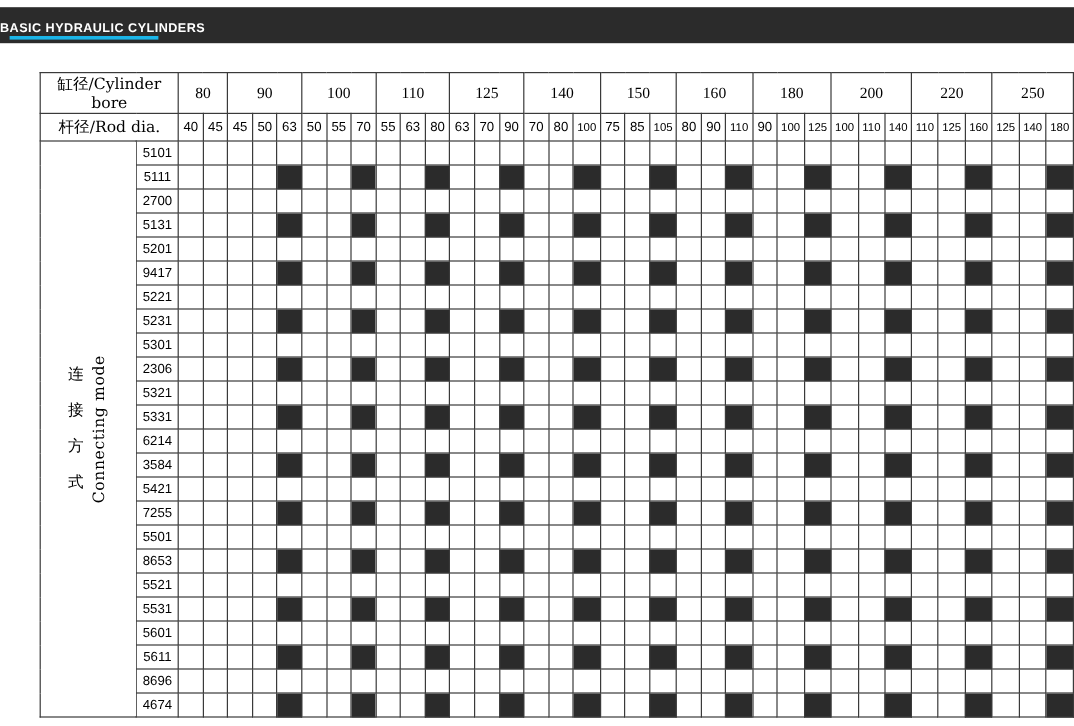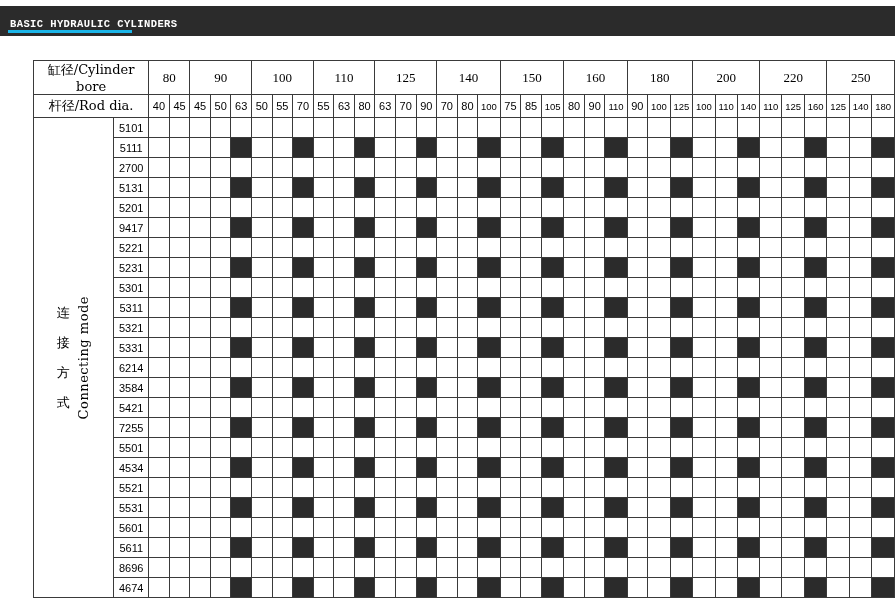--- a/index.html
+++ b/index.html
@@ -36,25 +36,24 @@
   }
   .banner-underline {
     position: absolute;
     left: 8px;
     top: 30px;
     width: 124px;
     height: 3px;
     background: #1bb5e8;
   }
   .banner-en {
-    font-family: Liberation Mono, monospace;
+    font-family: Liberation Sans, sans-serif;
     font-size: 10.5px;
     font-weight: bold;
     color: #ffffff;
-    margin-left: 10px;
     letter-spacing: 0.4px;
     padding-top: 5px;
   }
   
   .table-wrap {
     position: absolute;
     left: 33px;
     top: 60px;
   }
   table.grid {
@@ -555,21 +554,21 @@
           <td class="cell" style="width: 22px;"></td>
           <td class="cell" style="width: 22px;"></td>
           <td class="cell" style="width: 22px;"></td>
           <td class="cell" style="width: 22px;"></td>
           <td class="cell" style="width: 22px;"></td>
           <td class="cell" style="width: 22px;"></td>
           <td class="cell" style="width: 22px;"></td>
           <td class="cell" style="width: 22px;"></td>
         </tr>
         <tr>
-          <td class="code-cell">5311</td>
+          <td class="code-cell">2306</td>
           <td class="cell" style="width: 19px;"></td>
           <td class="cell" style="width: 19px;"></td>
           <td class="cell" style="width: 19px;"></td>
           <td class="cell" style="width: 19px;"></td>
           <td class="cell dot" style="width: 19px;"></td>
           <td class="cell" style="width: 19px;"></td>
           <td class="cell" style="width: 19px;"></td>
           <td class="cell dot" style="width: 19px;"></td>
           <td class="cell" style="width: 19px;"></td>
           <td class="cell" style="width: 19px;"></td>
@@ -859,21 +858,21 @@
           <td class="cell" style="width: 22px;"></td>
           <td class="cell" style="width: 22px;"></td>
           <td class="cell" style="width: 22px;"></td>
           <td class="cell" style="width: 22px;"></td>
           <td class="cell" style="width: 22px;"></td>
           <td class="cell" style="width: 22px;"></td>
           <td class="cell" style="width: 22px;"></td>
           <td class="cell" style="width: 22px;"></td>
         </tr>
         <tr>
-          <td class="code-cell">4534</td>
+          <td class="code-cell">8653</td>
           <td class="cell" style="width: 19px;"></td>
           <td class="cell" style="width: 19px;"></td>
           <td class="cell" style="width: 19px;"></td>
           <td class="cell" style="width: 19px;"></td>
           <td class="cell dot" style="width: 19px;"></td>
           <td class="cell" style="width: 19px;"></td>
           <td class="cell" style="width: 19px;"></td>
           <td class="cell dot" style="width: 19px;"></td>
           <td class="cell" style="width: 19px;"></td>
           <td class="cell" style="width: 19px;"></td>

